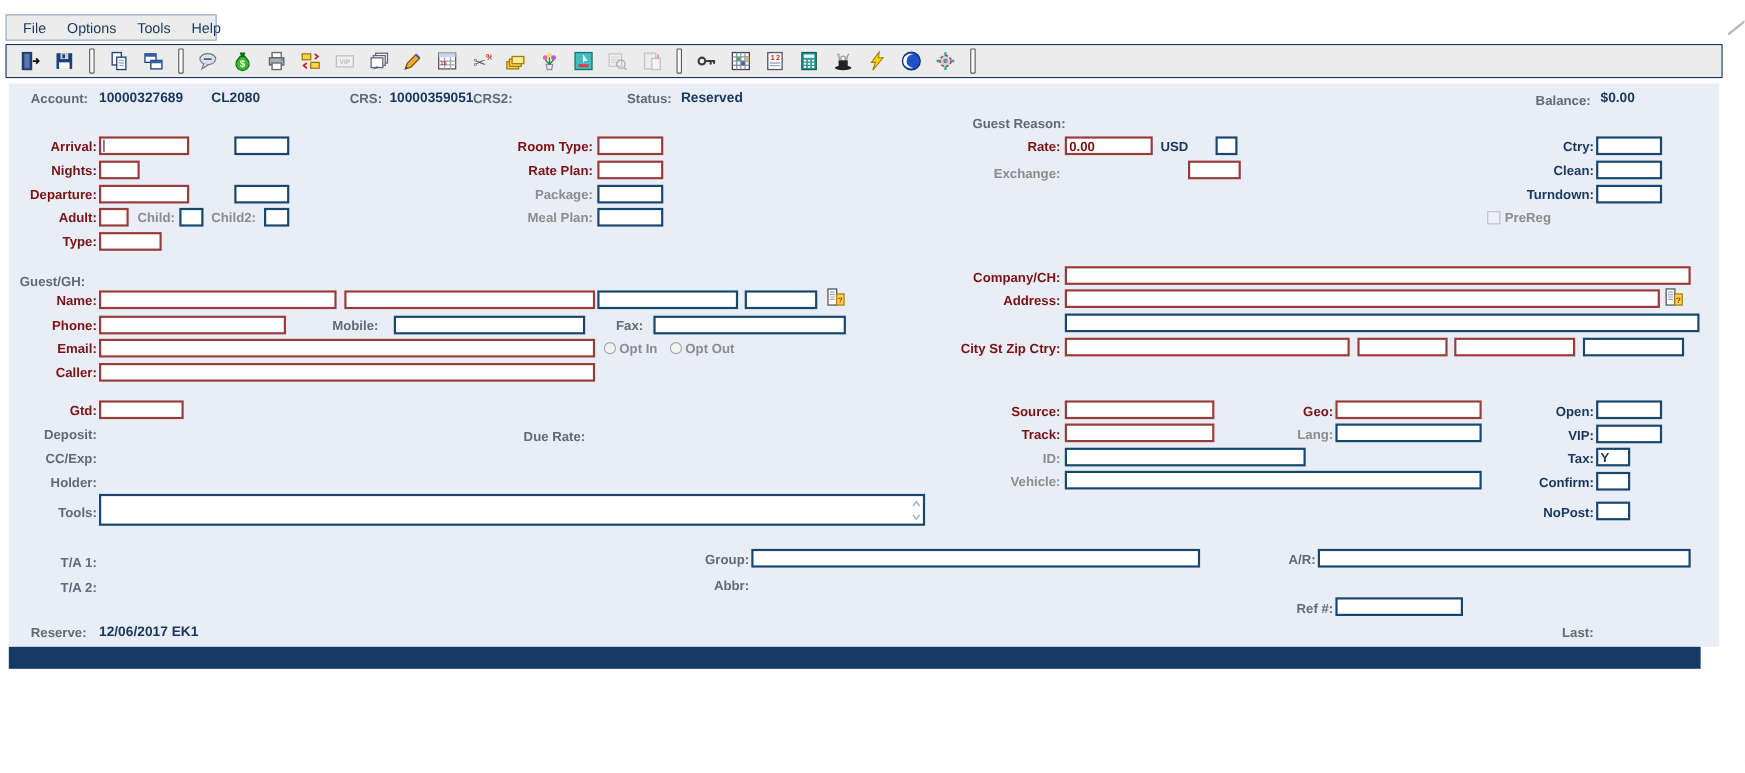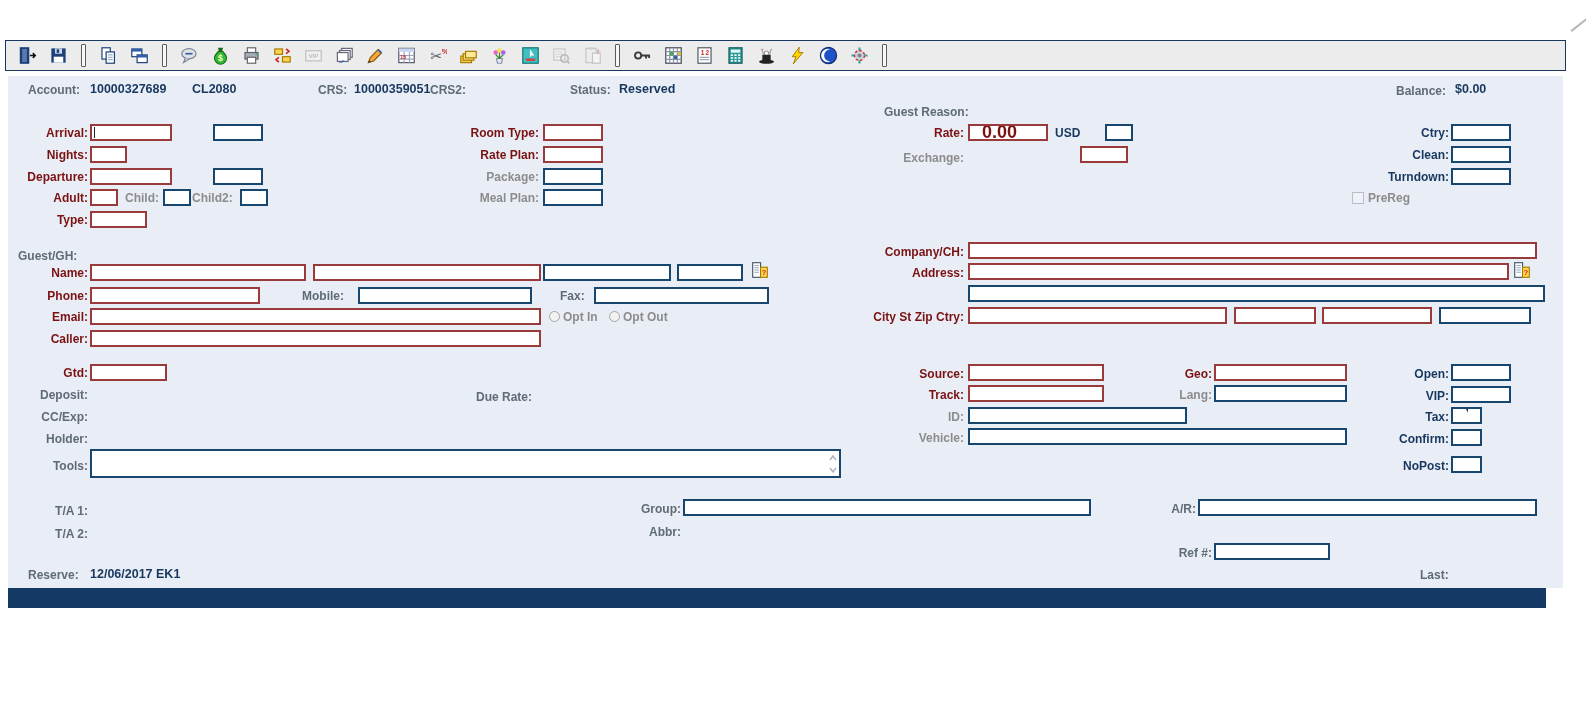--- a/index.html
+++ b/index.html
@@ -13,37 +13,43 @@
   .tsep{width:3px;height:21px;background:#f8f8f8;border:1px solid #5a5a5a;margin:0 7px;border-radius:1px;}
   .panel{position:absolute;left:8px;top:76px;width:1555px;height:512px;background:#e9edf6;}
   .statusbar{position:absolute;left:8px;top:588px;width:1538px;height:20px;background:#133964;}
   .lbl{position:absolute;font-size:12px;font-weight:bold;white-space:nowrap;line-height:14px;}
   .ra{text-align:right;}
   .req{color:#7a1212;}
   .opt{color:#8c8c8c;}
   .lab{color:#5f6b76;}
   .nav{color:#17375e;}
   .val{position:absolute;font-size:12.5px;font-weight:bold;color:#17375e;white-space:nowrap;line-height:14px;}
-  .inp{position:absolute;height:17px;background:#fff;border:2px solid;box-sizing:border-box;font-family:"Liberation Sans",sans-serif;font-size:18px;font-weight:bold;padding:0 12px;outline:none;}
+  .inp{position:absolute;height:17px;background:#fff;border:2px solid;box-sizing:border-box;font-family:"Liberation Sans",sans-serif;font-size:12px;font-weight:bold;padding:0 2px;outline:none;}
   .inp.r{border-color:#9a3b3b;color:#7a1212;}
   .inp.b{border-color:#17466e;color:#17375e;}
   .notes{position:absolute;background:#fff;border:2px solid #17466e;box-sizing:border-box;}
   .spin{position:absolute;right:1px;top:0;height:100%;display:flex;flex-direction:column;justify-content:center;}
   .radio{position:absolute;width:11px;height:11px;border-radius:50%;border:1px solid #a5a5a5;background:#f2f2f2;box-sizing:border-box;}
   .chk{position:absolute;width:12px;height:12px;border:1px solid #b8bcc4;background:#eef1f7;box-sizing:border-box;}
   .lookup{position:absolute;width:18px;height:18px;cursor:pointer;}
   .lookup svg{width:18px;height:18px;}
   .caret{position:absolute;width:1px;height:11px;background:#222;}
   .artifact{position:absolute;left:1569px;top:24px;width:20px;height:0;border-top:2px solid #b5b5ba;transform:rotate(-38deg);}
 </style>
 </head>
 <body>
 
 <div class="screen">
 
+  <div class="menubar">
+      <span class="menu-item">File</span>
+      <span class="menu-item">Options</span>
+      <span class="menu-item">Tools</span>
+      <span class="menu-item">Help</span>
+    </div>
 
   <div class="toolbar">
       <button class="tbtn">
         <svg viewBox="0 0 16 16">
           <rect x="1.5" y="1" width="8" height="14" fill="#1c3f77"></rect>
           <rect x="3.5" y="2.5" width="4" height="11" fill="#5b79ad"></rect>
           <path d="M10 8h4.5M12.5 6l2 2-2 2" stroke="#111" stroke-width="1.3" fill="none"></path>
         </svg>
       </button>
       <button class="tbtn">

